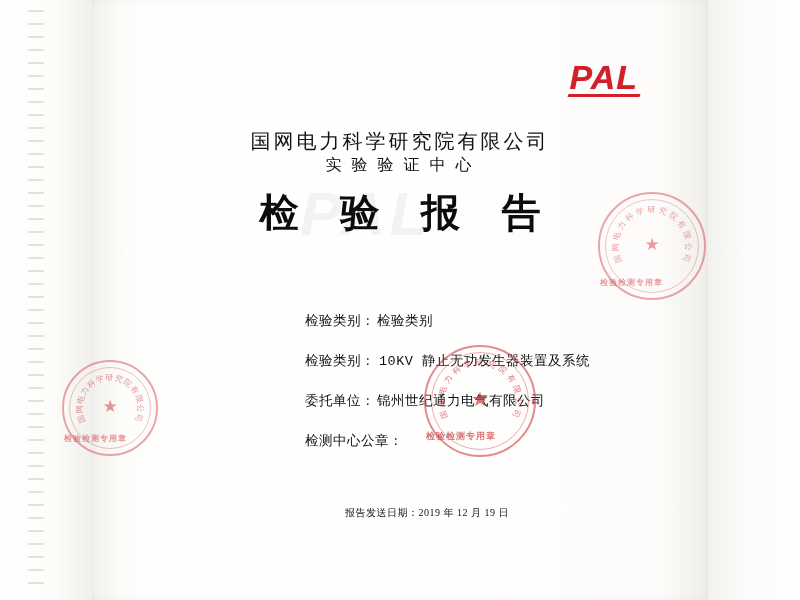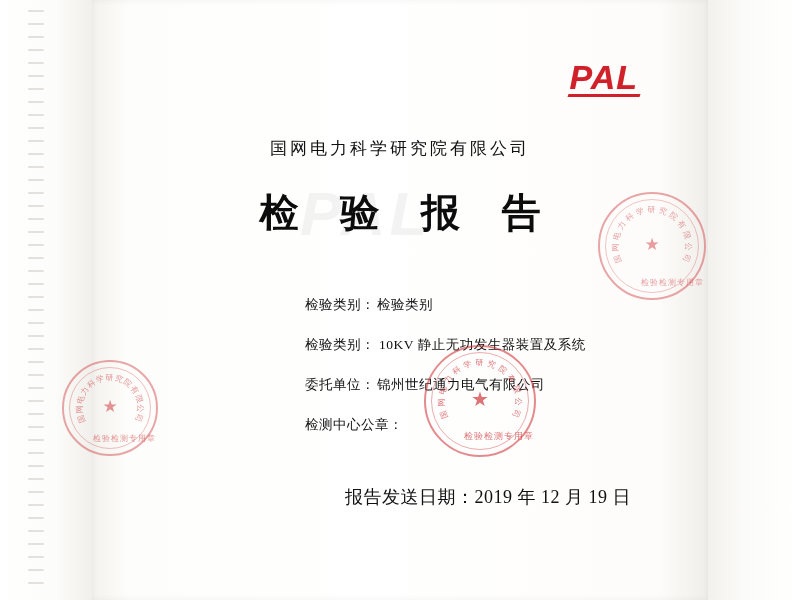--- a/index.html
+++ b/index.html
@@ -92,22 +92,21 @@
 
   .org-line1, .org-line2 {
     position: absolute;
     width: 100%;
     text-align: center;
     color: #111111;
     letter-spacing: 3px;
   }
   .org-line1 {
     top: 128px;
-    font-size: 17px;
-    margin-top: 9px;
+    font-size: 20px;
   }
   .org-line2 {
     top: 155px;
     font-size: 16px;
   }
 
   .main-title {
     position: absolute;
     width: 100%;
     top: 186px;
@@ -129,22 +128,23 @@
     font-weight: bold;
     font-size: 62px;
     color: rgba(140,140,140,0.10);
     letter-spacing: 4px;
     user-select: none;
   }
 
   .fields {
     position: absolute;
     left: 305px;
-    top: 296px;
+    top: 312px;
     width: 400px;
+    font-family: Liberation Mono, monospace;
   }
   .field-row {
     display: flex;
     align-items: flex-start;
     margin-bottom: 22px;
     font-size: 13.5px;
     color: #111111;
     letter-spacing: 0.5px;
   }
   .field-label {
@@ -154,22 +154,22 @@
     margin-left: 2px;
   }
   .field-value .sub {
     display: block;
     margin-left: 2px;
   }
 
   .send-date {
     position: absolute;
     left: 345px;
-    top: 485px;
-    font-size: 18px;
+    top: 506px;
+    font-size: 10px;
     color: #111111;
     letter-spacing: 0.5px;
   }
 
   
   .stamp {
     position: absolute;
     border-radius: 50%;
     border: 2px solid rgba(205,40,45,0.60);
     color: rgba(205,40,45,0.72);
@@ -228,23 +228,24 @@
     left: 50%;
     top: 50%;
     transform-origin: 0 0;
     white-space: nowrap;
   }
   .stamp .bottom-text {
     position: absolute;
     left: 0;
     right: 0;
     bottom: 12px;
-    text-align: right;
+    text-align: left;
     font-size: 9px;
     letter-spacing: 1px;
+    font-weight: bold;
   }
   .stamp-left .bottom-text, .stamp-right .bottom-text { font-size: 8px; bottom: 10px; }
 </style>
 </head>
 <body>
 
 <div id="page">
 
   <div class="left-edge">
     <div class="punch-col" id="punches">
@@ -299,20 +300,21 @@
 
   <div class="sheet"></div>
 
   <div class="watermark">PAL</div>
 
   <div class="pal-logo">PAL</div>
   <div class="pal-underline"></div>
 
 
   <div class="org-line1">国网电力科学研究院有限公司</div>
+  <div class="org-line2">实 验 验 证 中 心</div>
 
   <div class="main-title">检 验 报 告</div>
 
   <div class="fields">
     <div class="field-row">
       <span class="field-label">检验类别：</span>
       <span class="field-value">检验类别</span>
     </div>
     <div class="field-row">
       <span class="field-label">检验类别：</span>

